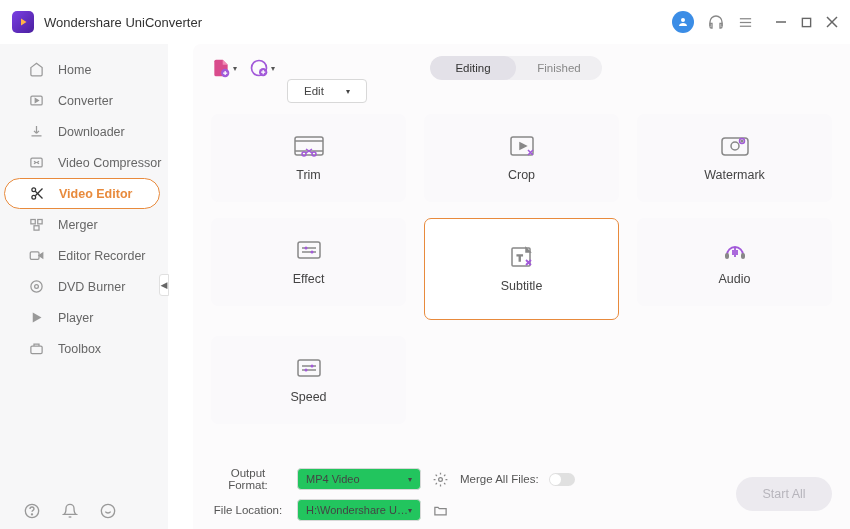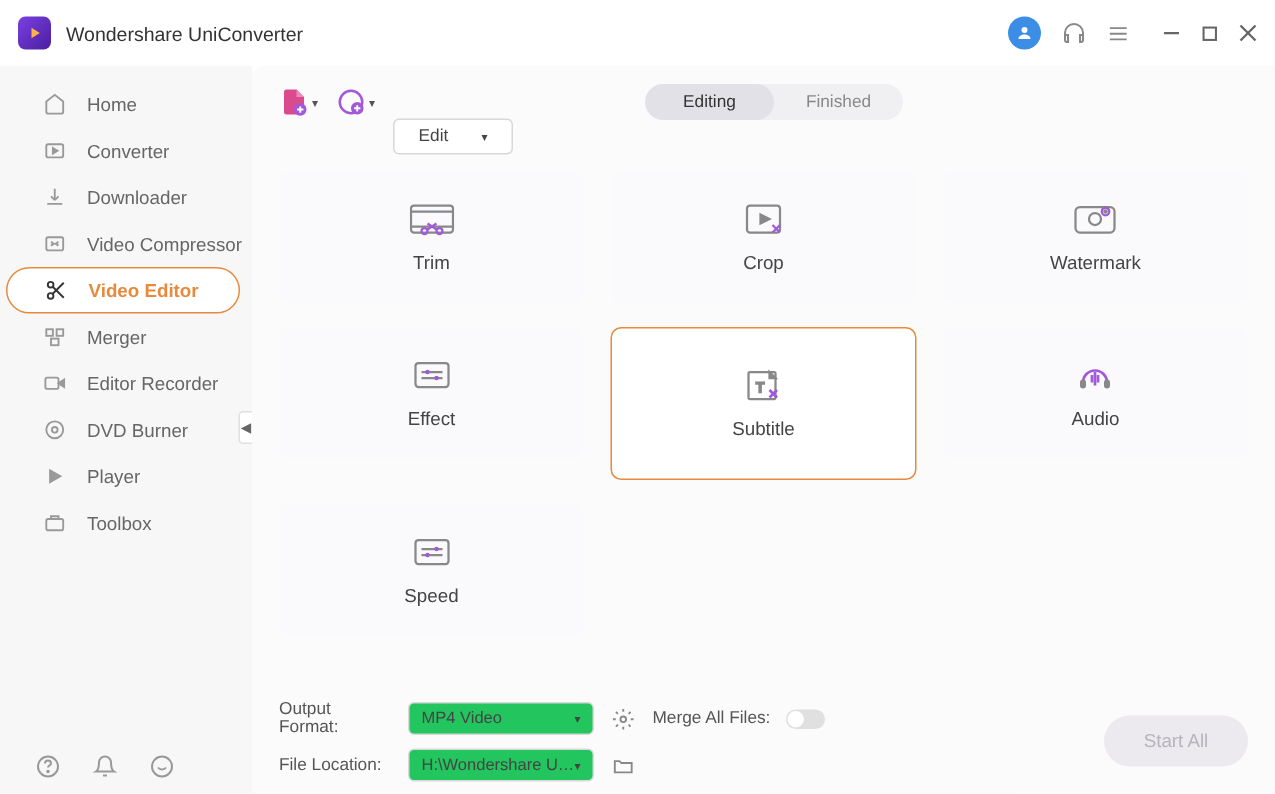--- a/index.html
+++ b/index.html
@@ -7,21 +7,21 @@
 
 .titlebar { height: 44px; display: flex; align-items: center; padding: 0 12px; background: #fff; }
 .logo { width: 22px; height: 22px; border-radius: 5px; background: linear-gradient(135deg, #7b3fe4, #4a1f9e); display: flex; align-items: center; justify-content: center; margin-right: 10px; }
 .logo svg { width: 12px; height: 12px; }
 .titlebar-title { font-size: 13px; color: #333; }
 .titlebar-right { margin-left: auto; display: flex; align-items: center; gap: 14px; }
 .titlebar-right .avatar { width: 22px; height: 22px; border-radius: 50%; background: #3b8de6; display: flex; align-items: center; justify-content: center; }
 .titlebar-right span, .titlebar-right div { color: #888; cursor: pointer; display: flex; align-items: center; }
 .win-btns { display: flex; gap: 14px; margin-left: 8px; }
 
-.app { display: flex; height: calc(100% - 44px); }
+.app { display: flex; height: calc(100% - 44px); gap: 25px; }
 
 .sidebar { width: 168px; background: #f7f7f8; padding-top: 10px; position: relative; }
 .sidebar-item { display: flex; align-items: center; height: 31px; padding-left: 28px; gap: 14px; color: #666; font-size: 12.5px; cursor: pointer; }
 .sidebar-item.active { color: #e88a3c; font-weight: 600; border: 1.5px solid #e88a3c; border-radius: 18px; margin: 0 8px 0 4px; padding-left: 24px; background: #fff; }
 .sidebar-item.active .si-icon { color: #333; }
 .si-icon { width: 16px; display: flex; align-items: center; justify-content: center; color: #999; }
 
 .collapse-btn { position: absolute; right: -1px; top: 230px; width: 10px; height: 22px; background: #fff; border: 1px solid #e0e0e0; border-radius: 3px 0 0 3px; display: flex; align-items: center; justify-content: center; font-size: 9px; color: #666; cursor: pointer; }
 
 .sidebar-bottom { position: absolute; bottom: 10px; left: 0; width: 100%; display: flex; gap: 22px; padding-left: 24px; }
@@ -41,21 +41,21 @@
 .tab-switch .inactive { color: #888; }
 
 .tiles-area { flex: 1; padding: 22px 18px 0 18px; }
 .tiles-grid { display: grid; grid-template-columns: repeat(3, 1fr); gap: 16px 18px; }
 .tile { height: 88px; background: #faf9fb; border-radius: 7px; display: flex; flex-direction: column; align-items: center; justify-content: center; gap: 10px; cursor: pointer; }
 .tile.selected { border: 1.5px solid #e88a3c; background: #fff; height: 102px; }
 .tile-icon { width: 30px; height: 24px; display: flex; align-items: center; justify-content: center; }
 .tile-label { font-size: 12.5px; color: #444; }
 .tile.speed-tile { grid-column: 1; }
 
-.footer { height: 70px; padding: 10px 18px; display: flex; align-items: center; border-top: 0; }
+.footer { height: 70px; padding: 10px 18px; display: flex; align-items: center; border-top: 0; text-align: center; }
 .footer-left { display: flex; flex-direction: column; gap: 8px; }
 .footer-row { display: flex; align-items: center; gap: 12px; font-size: 11.5px; color: #555; }
 .footer-label { width: 74px; }
 .footer-select { width: 124px; height: 22px; border: 1px solid #d8d8d8; border-radius: 4px; padding: 0 8px; display: flex; align-items: center; justify-content: space-between; background: #22c55e; font-size: 11px; color: #444; cursor: pointer; }
 .footer-icons { display: flex; align-items: center; gap: 12px; }
 .footer-icons span { color: #888; cursor: pointer; }
 
 .merge-row { display: flex; align-items: center; gap: 10px; font-size: 11.5px; color: #555; }
 .toggle { width: 26px; height: 13px; background: #e0e0e0; border-radius: 7px; position: relative; cursor: pointer; }
 .toggle::after { content: ""; width: 11px; height: 11px; background: #fff; border-radius: 50%; position: absolute; top: 1px; left: 1px; }

